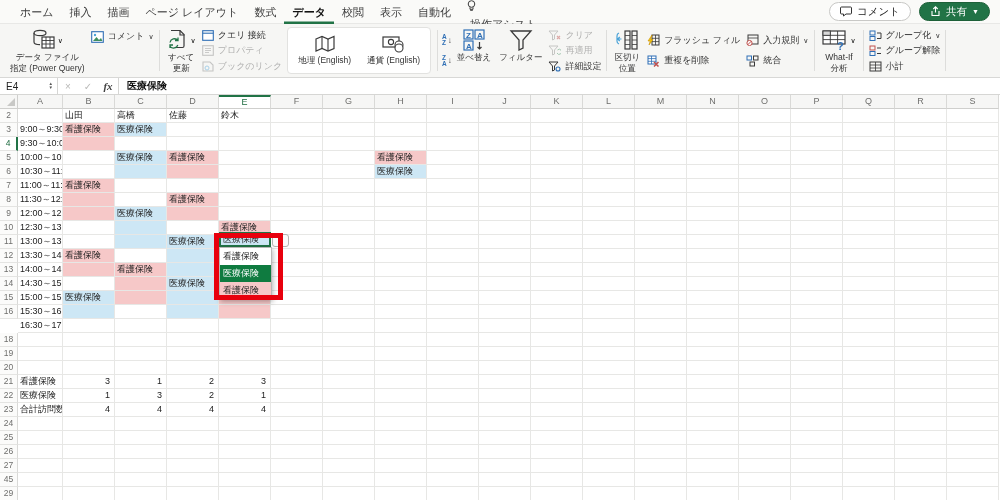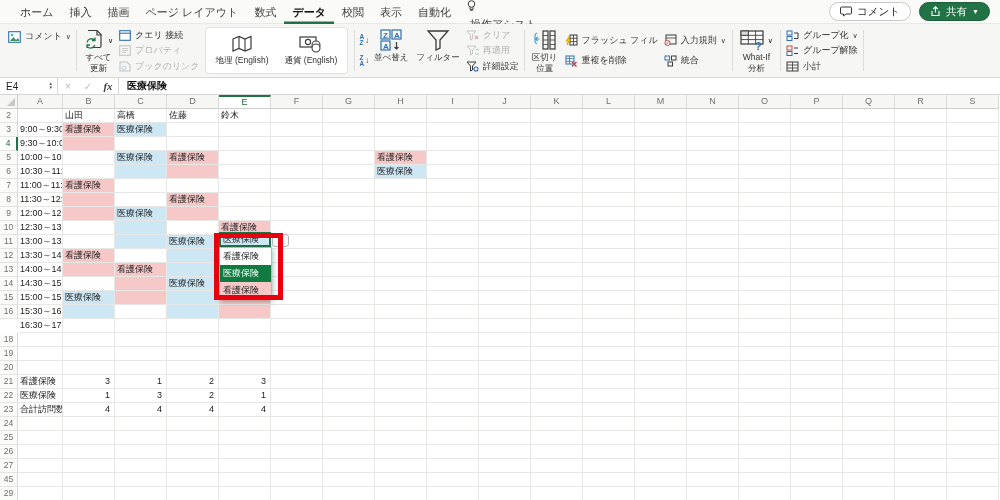--- a/index.html
+++ b/index.html
@@ -129,20 +129,33 @@
             </svg>
         </span>
         <span>共有</span>
         <span class="chev">▼</span>
       </div>
     </div>
   </div>
 
   <div id="ribbon">
 
+    <div class="bigb">
+      <span class="ic">
+        <svg width="24" height="22" viewBox="0 0 24 22">
+            <ellipse cx="8" cy="4" rx="6" ry="2.6" fill="none" stroke="#3a3a3a" stroke-width="1.2"></ellipse>
+            <path d="M2 4v9c0 1.4 2.6 2.6 6 2.6" fill="none" stroke="#3a3a3a" stroke-width="1.2"></path>
+            <rect x="10" y="8" width="12" height="11" fill="#fff" stroke="#3a3a3a" stroke-width="1.2"></rect>
+            <path d="M10 11.5h12M10 15h12M14 8v11M18 8v11" stroke="#3a3a3a" stroke-width="0.9"></path>
+          </svg>
+        <span class="chev">∨</span>
+      </span>
+      <span class="lbl">データ ファイル</span>
+      <span class="lbl">指定 (Power Query)</span>
+    </div>
 
     <div class="smcol" style="justify-content:flex-start;padding-top:6px">
       <div class="smb">
         <span>
           <svg width="13" height="12" viewBox="0 0 13 12">
               <rect x="0.7" y="0.7" width="11.6" height="10.6" fill="#fff" stroke="#2f6fb5" stroke-width="1.1"></rect>
               <circle cx="4" cy="4" r="1.2" fill="#4ba3d8"></circle>
               <path d="M2 10 5.5 6l2.5 3 2-2 1.5 3z" fill="#3f8f5f"></path>
             </svg>
         </span>

